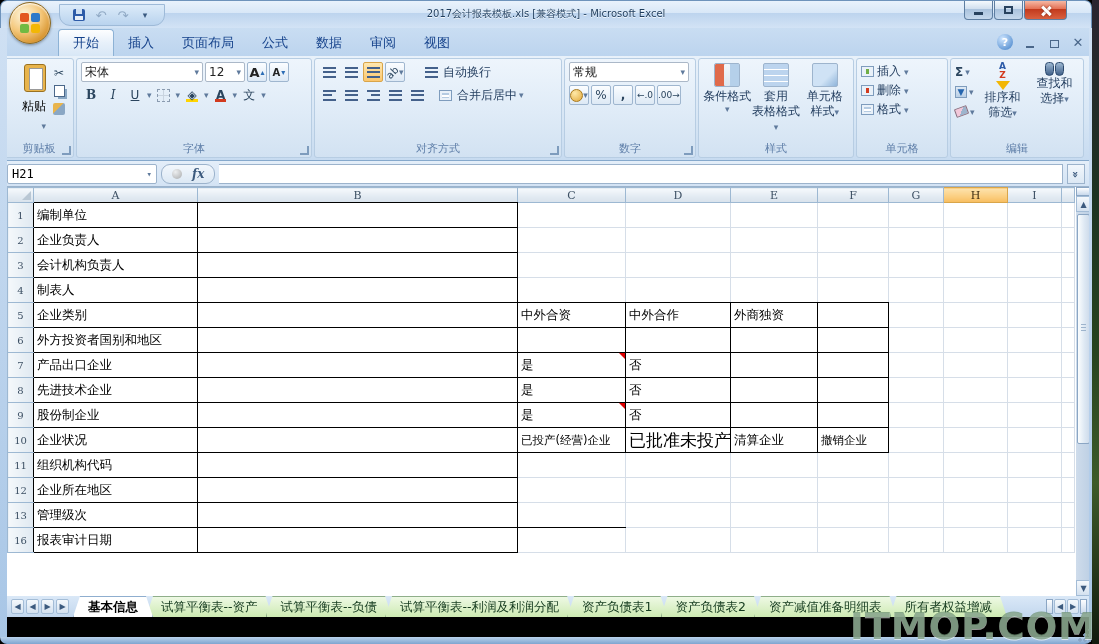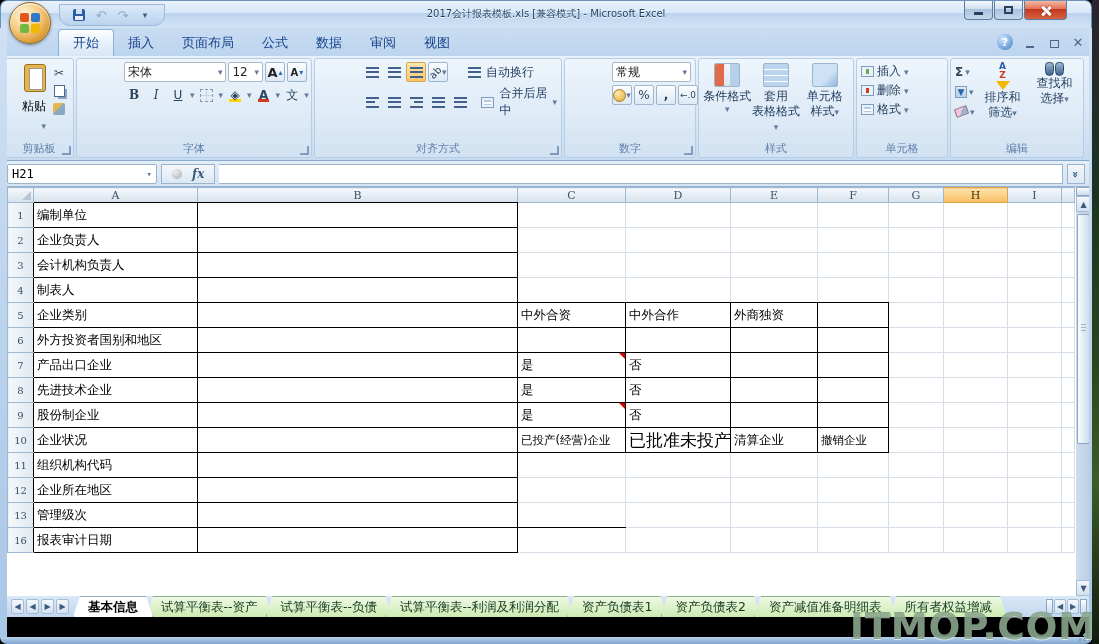--- a/index.html
+++ b/index.html
@@ -89,21 +89,21 @@
   .lines.right { background-position:right 0, right 4.5px, right 9px; background-size:13px 2px,9px 2px,13px 2px; }
 
   .clip-col { display:flex; gap:3px; }
   .paste-big { width:40px; display:flex; flex-direction:column; align-items:flex-end; gap:6px; padding-top:2px; }
   .clipboard-ico { width:22px; height:28px; background:#e8b44c; border:1px solid #9a7120; border-radius:3px; position:relative; }
   .clipboard-ico::before { content:""; position:absolute; left:4px; top:3px; width:12px; height:20px; background:#fff; border:1px solid #999; }
   .clip-mini { display:flex; flex-direction:column; gap:3px; padding-top:3px; }
   .copy-ico { width:11px; height:12px; border:1.5px solid #4a678a; background:#fff; box-shadow:3px 3px 0 -1px #89a7c4; }
   .brush-ico { width:12px; height:12px; background:linear-gradient(135deg,#e8b44c 45%,#8aa7c4 46%); border-radius:2px; }
 
-  .frow { display:flex; gap:2px; align-items:center; margin-bottom:3px;margin-left:43px; }
+  .frow { display:flex; gap:2px; align-items:center; margin-bottom:3px; }
   .fontA { font-weight:bold; font-size:13px; color:#222; position:relative; }
   .fontA.small { font-size:10px; }
   .caret { font-size:8px; color:#2b6cb5; margin-left:1px; }
   .u-red { box-shadow:inset 0 -3px 0 #d23a1e; padding:0 1px; font-weight:bold; }
   .u-yel { box-shadow:inset 0 -3px 0 #ffd400; padding:0 1px; }
   .bord-ico { width:13px; height:13px; border:1px dashed #8a9bb0; background:
      linear-gradient(#c9d4e0,#c9d4e0) center/13px 1px no-repeat,
      linear-gradient(#c9d4e0,#c9d4e0) center/1px 13px no-repeat; }
 
   .coin { width:13px; height:13px; border-radius:50%; background:radial-gradient(circle at 35% 30%,#ffe9a8,#e2a93c); border:1px solid #a8791d; }
@@ -134,21 +134,21 @@
   .binoc { display:flex; gap:1px; }
   .binoc i { width:9px; height:14px; background:linear-gradient(#9db8d2,#41618a); border-radius:4px 4px 5px 5px; border:1px solid #2c4a6e; }
 
   
   .fbar { position:absolute; left:3px; top:161px; width:1086px; height:26px;
     background:linear-gradient(#e4eef9,#d3e3f4); border-bottom:1px solid #9cb3cc;
     display:flex; align-items:center; padding:2px 4px; gap:4px; }
   .namebox { width:150px; height:20px; background:#fff; border:1px solid #9cb3cc; border-radius:2px;
     display:flex; align-items:center; padding:0 4px; font-family:"DejaVu Sans Mono","Liberation Mono",monospace; }
   .namebox .dd { margin-left:auto; }
-  .fxpill { height:20px; border:1px solid #9cb3cc; border-radius:0; background:linear-gradient(#f2f7fc,#dce8f4);
+  .fxpill { height:20px; border:1px solid #9cb3cc; border-radius:9px; background:linear-gradient(#f2f7fc,#dce8f4);
     display:flex; align-items:center; gap:10px; padding:0 10px; }
   .graydot { width:10px; height:10px; border-radius:50%; background:radial-gradient(circle at 35% 30%,#eee,#9a9a9a); opacity:.8; }
   .fx { font-style:italic; font-weight:bold; color:#3c5a7e; font-family:"DejaVu Serif","Liberation Serif",serif; }
   .finput { flex:1; height:20px; background:#fff; border:1px solid #9cb3cc; border-left:none; }
   .fchev { width:18px; height:20px; background:linear-gradient(#f2f7fc,#dce8f4); border:1px solid #9cb3cc;
     color:#3c5a7e; display:flex; align-items:center; justify-content:center; }
   .fchev span { transform:rotate(90deg); font-weight:bold; font-size:11px; letter-spacing:-2px; }
 
   
   .grid-wrap { position:absolute; left:7px; top:187px; width:1069px; height:409px; overflow:hidden; background:#fff; }

